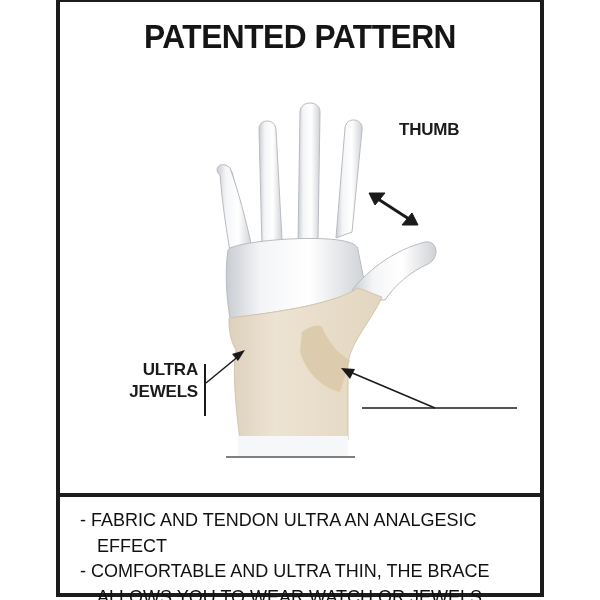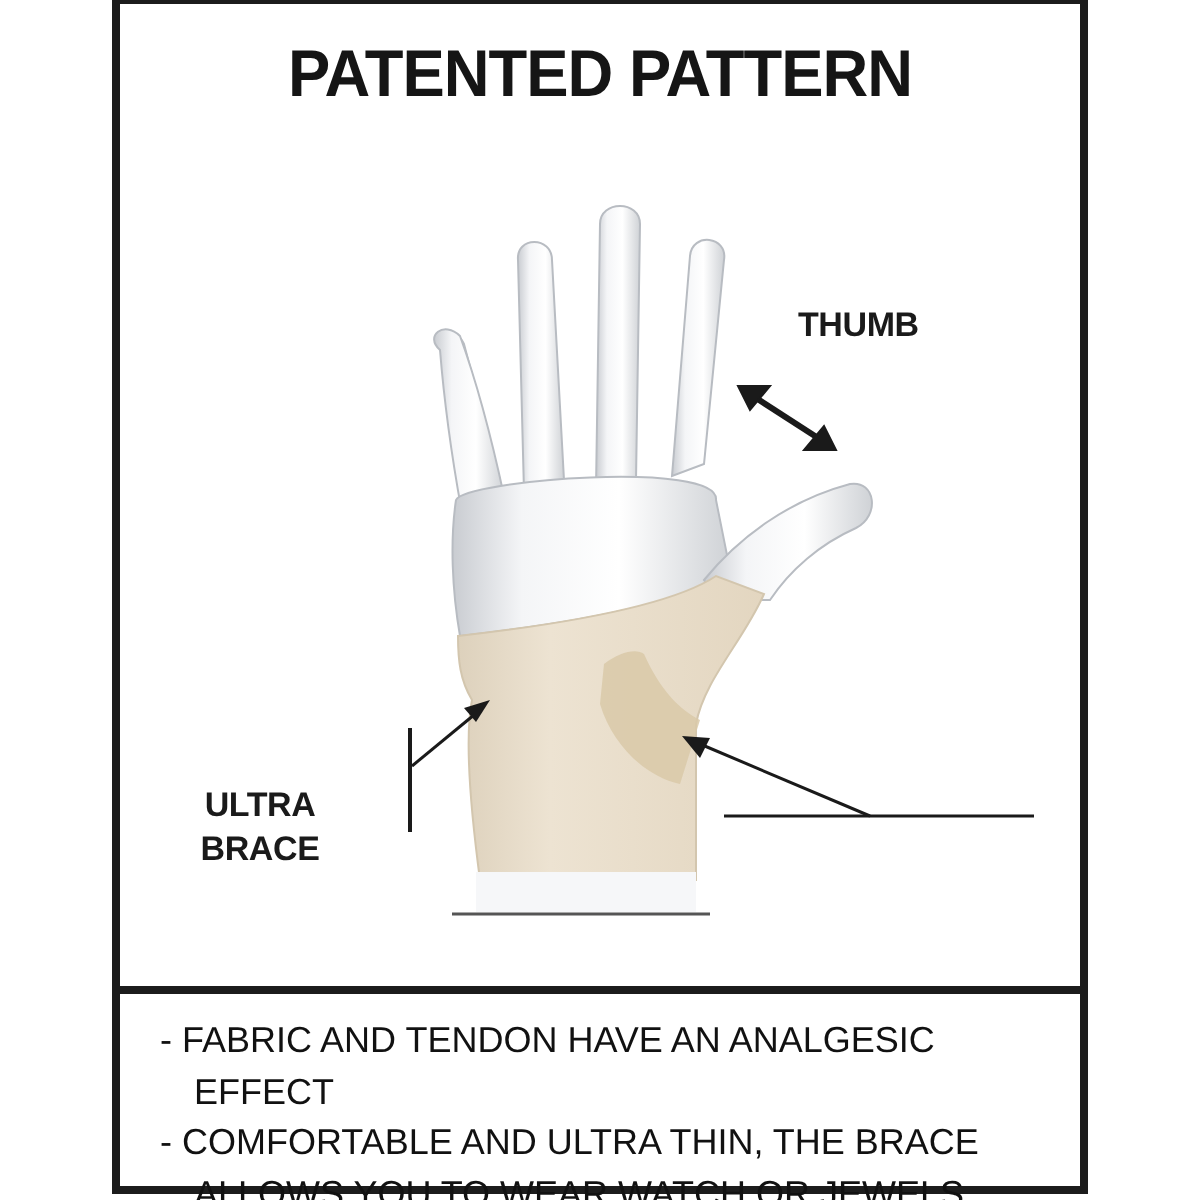--- a/index.html
+++ b/index.html
@@ -18,24 +18,23 @@
     position: absolute; left: 56px; width: 488px; top: 18px;
     text-align: center; font-weight: bold; font-size: 33px; letter-spacing: -0.5px;
     color: #151515; transform: scaleX(0.96);
   }
 
   .illustration { position: absolute; left: 0; top: 0; width: 600px; height: 490px; }
 
   .label {
     position: absolute; font-weight: bold; font-size: 17px; line-height: 22px; color: #1a1a1a;
     letter-spacing: -0.2px;
-    margin-top: 33px;
   }
   .label-thumb { left: 399px; top: 119px; }
-  .label-fabric { left: 62px; top: 359px; text-align: center; width: 136px; }
+  .label-fabric { left: 62px; top: 359px; text-align: right; width: 136px; }
   .label-tendon { left: 362px; top: 413px; }
   .label-tendon sup { font-size: 10px; vertical-align: top; position: relative; top: -1px; }
 
   .features {
     position: absolute; left: 80px; top: 508px; width: 460px;
     font-size: 18px; line-height: 25.5px; color: #111;
   }
   .features li { list-style: none; padding-left: 17px; text-indent: -17px; }
 </style>
 </head>
@@ -99,24 +98,24 @@
     <polygon points="341,368 355,369 350,379" fill="#1a1a1a"></polygon>
   </g>
 </svg>
 
 <div class="label label-thumb">
   <div>THUMB</div>
 </div>
 
 <div class="label label-fabric">
   <div>ULTRA</div>
-  <div>BRACE</div>
+  <div>JEWELS</div>
 </div>
 
 <div class="label label-tendon">
 </div>
 
 <div class="divider"></div>
 
 <ul class="features">
-  <li>- FABRIC AND TENDON HAVE AN ANALGESIC EFFECT</li>
+  <li>- FABRIC AND TENDON ULTRA AN ANALGESIC EFFECT</li>
   <li>- COMFORTABLE AND ULTRA THIN, THE BRACE ALLOWS YOU TO WEAR WATCH OR JEWELS.</li>
 </ul>
 
 </body></html>

